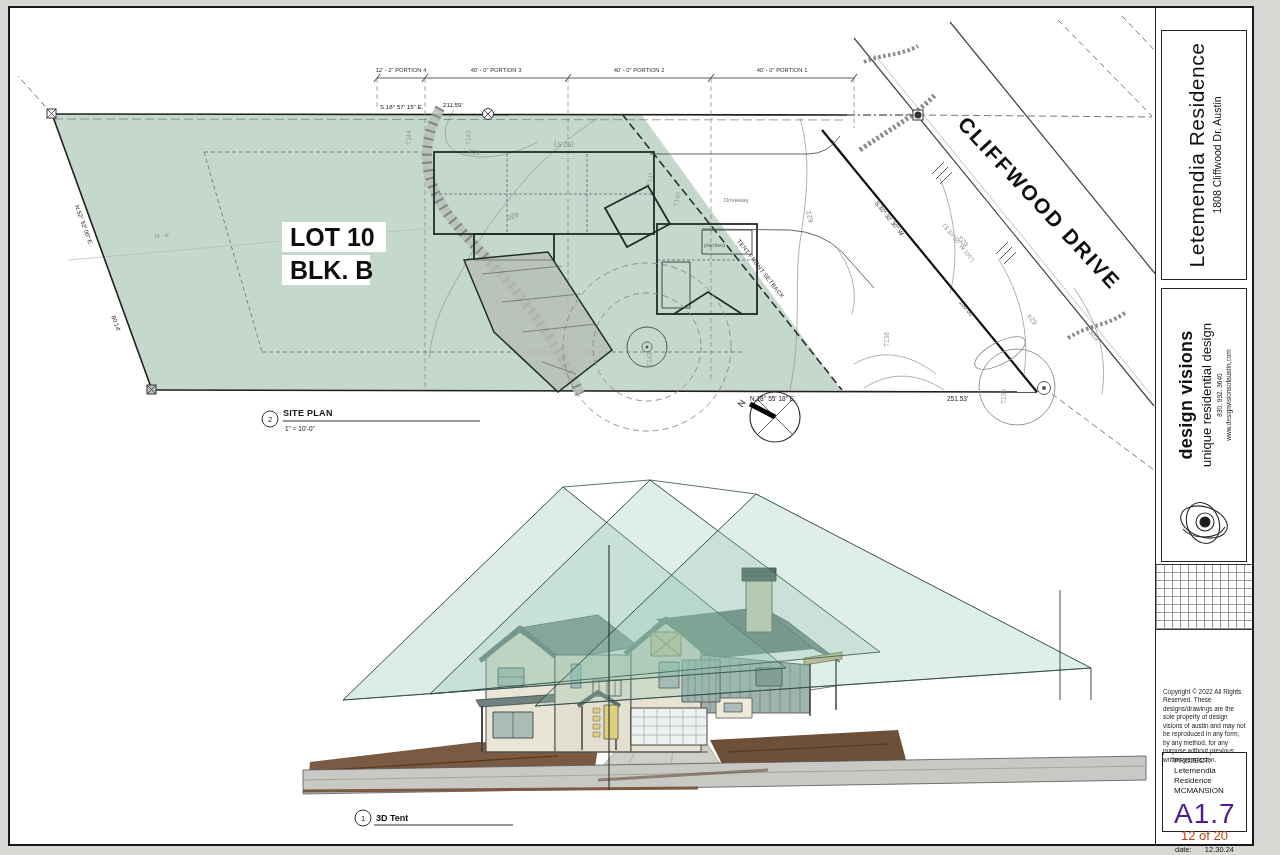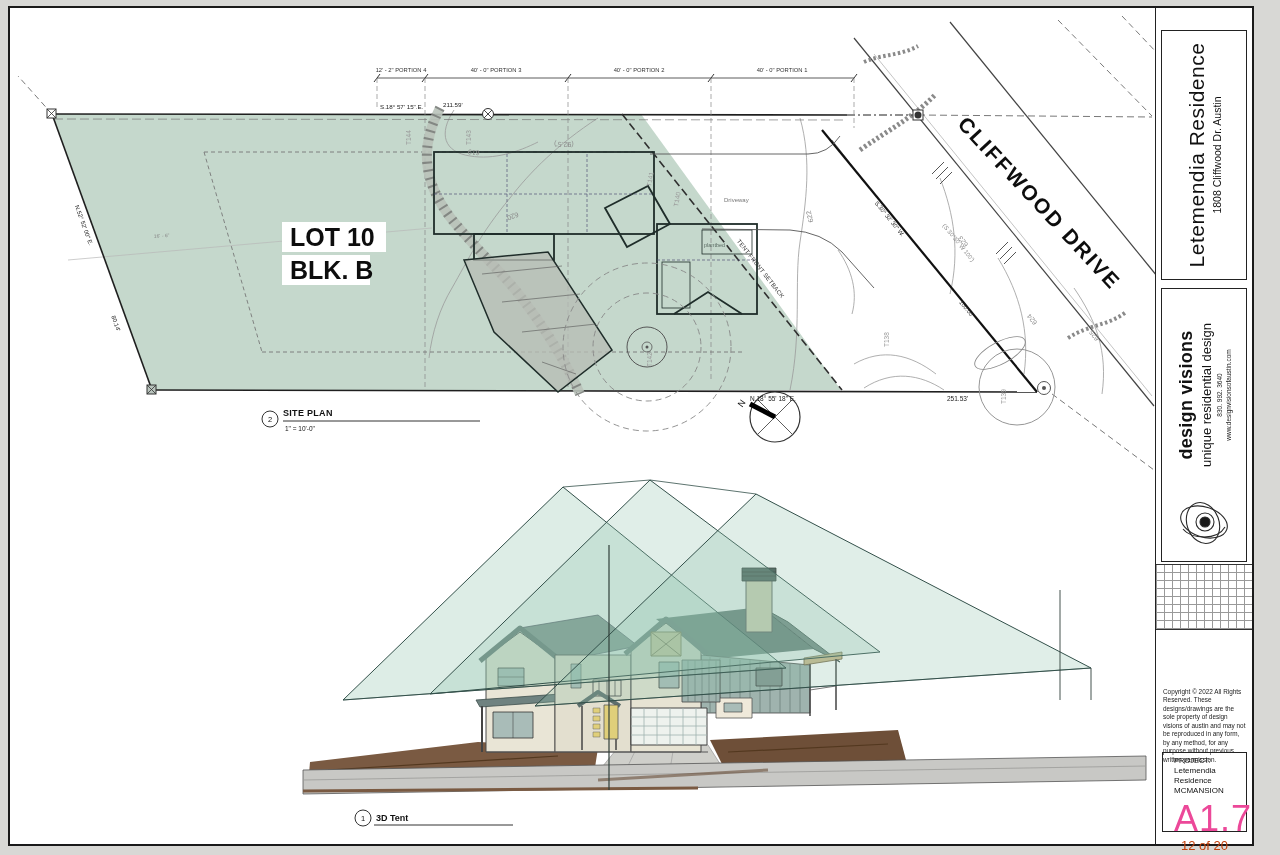--- a/index.html
+++ b/index.html
@@ -21,21 +21,21 @@
   .firm-tag{font-size:13px;color:#111;}
   .firm-phone,.firm-web{font-size:6.5px;color:#222;}
   .firm-rot{top:6px;height:200px;}
   .tb-logo{position:absolute;left:50%;bottom:8px;transform:translateX(-50%);}
   .tb-grid{position:absolute;left:0;right:0;top:556px;height:64px;border-top:1px solid #333;border-bottom:1px solid #333;
     background-image:repeating-linear-gradient(0deg,#999 0 1px,transparent 1px 8px),repeating-linear-gradient(90deg,#999 0 1px,transparent 1px 8px);}
   .tb-copy{position:absolute;top:680px;left:7px;right:5px;font-size:6.4px;line-height:1.32;color:#222;}
   .tb-proj-box{position:absolute;left:6px;right:5px;top:744px;bottom:12px;border:1.5px solid #222;padding:3px 11px;box-sizing:border-box;}
   .proj-label{font-size:7.5px;color:#111;margin-bottom:1px;}
   .proj-line{font-size:8px;color:#111;line-height:1.25;}
-  .sheet-num{font-size:36px;color:#ec4899;text-align:center;letter-spacing:1px;margin-top:2px;font-weight:500;}
+  .sheet-num{font-size:28px;color:#4c1d95;text-align:center;letter-spacing:1px;margin-top:2px;font-weight:500;}
   .sheet-count{font-size:13px;color:#c2410c;text-align:center;margin-top:-2px;}
   .proj-row{display:flex;justify-content:space-between;font-size:7.5px;color:#111;margin-top:2px;padding:0 1px;}
 </style>
 </head>
 <body>
 
 <div class="sheet">
 
   <svg class="site-svg" width="1154" height="468" viewBox="8 6 1154 468">
 

